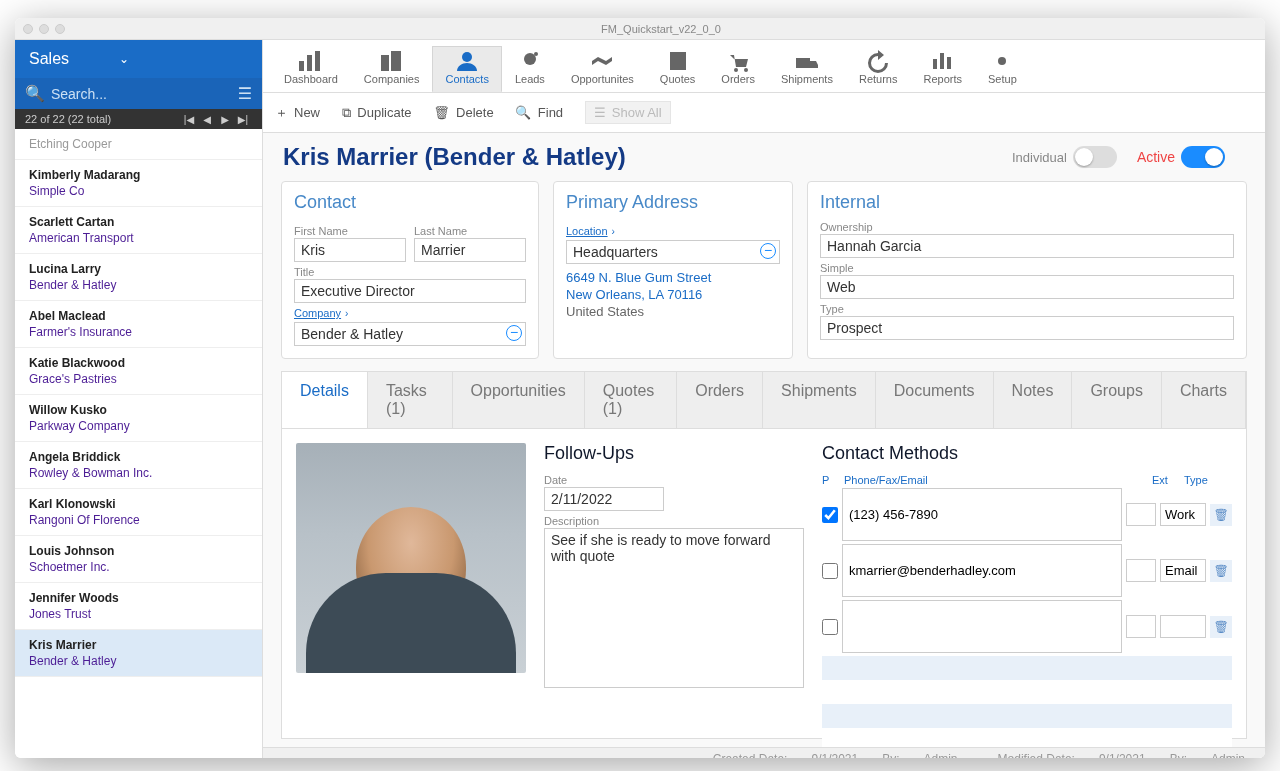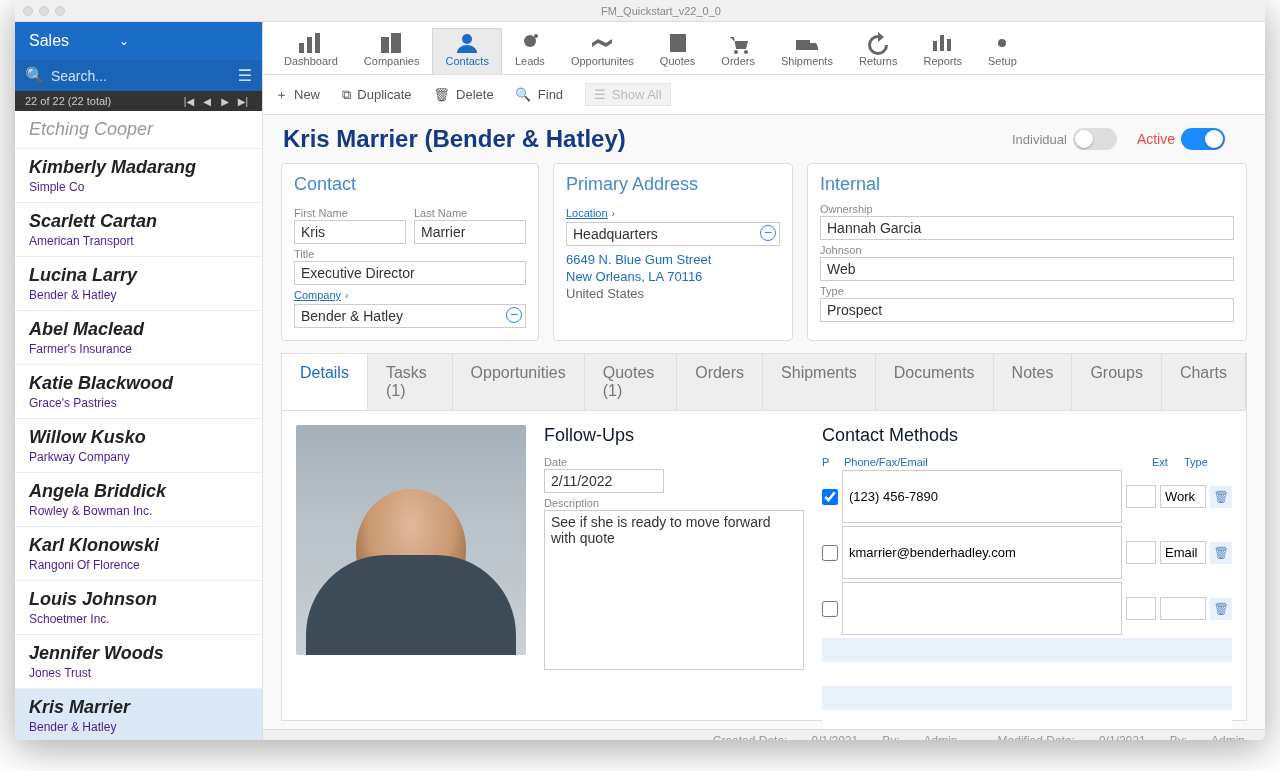--- a/index.html
+++ b/index.html
@@ -1,35 +1,35 @@
 <!DOCTYPE html>
 <html><head>
 <meta charset="utf-8">
 <style>
 * { box-sizing: border-box; margin: 0; padding: 0; font-family: -apple-system, "Helvetica Neue", Arial, sans-serif; }
 body { background: #fff; width: 1280px; height: 771px; overflow: hidden; position: relative; }
-.window { width: 1250px; height: 740px; margin: 0 auto; background: #fff; border-radius: 6px; box-shadow: 0 8px 40px rgba(0,0,0,.35); overflow: hidden; display: flex; flex-direction: column; }
+.window { width: 1250px; height: 740px; margin: 18px auto; background: #fff; border-radius: 6px; box-shadow: 0 8px 40px rgba(0,0,0,.35); overflow: hidden; display: flex; flex-direction: column; }
 .titlebar { height: 22px; background: #f0f0f0; border-bottom: 1px solid #ddd; display:flex; align-items:center; padding:0 8px; font-size:11px; color:#888;}
 .titlebar .dots { display:flex; gap:6px; }
 .titlebar .dot { width:10px; height:10px; border-radius:50%; background:#ddd; border:1px solid #ccc; }
 .titlebar .title { flex:1; text-align:center; }
 .main { flex:1; display:flex; min-height:0; }
 .sidebar { width: 248px; background:#fff; border-right:1px solid #ddd; display:flex; flex-direction:column; }
 .side-top { background:#1a6cc6; color:#fff; padding:10px 14px; display:flex; align-items:center; }
 .side-top .chev { margin-left:50px; font-size:12px; }
 .side-search { background:#1a64b8; padding:6px 10px; display:flex; align-items:center; color:#cde1f4; }
 .side-search input { flex:1; background:transparent; border:none; outline:none; color:#cde1f4; font-size:14px; margin-left:6px;}
 .side-search input::placeholder{color:#cde1f4;}
 .side-search .menu-icon { font-size:16px; }
 .side-nav { background:#333; color:#ccc; padding:4px 10px; display:flex; align-items:center; font-size:11px; }
 .side-nav .count { flex:1; }
 .side-nav .ctrl { width:18px; text-align:center; cursor:pointer; font-size:10px;}
 .side-list { flex:1; overflow:hidden; }
 .side-item { padding:8px 14px; border-bottom:1px solid #eee; cursor:pointer; }
-.side-item .name { font-weight:600; font-size:18px; color:#222;font-style:italic;}
+.side-item .name { font-weight:600; font-size:12px; color:#222;}
 .side-item .company { font-size:12px; color:#4c1d95; margin-top:2px;}
 .side-item.selected { background:#dbe9f7; }
 .side-item.trunc .name { color:#999; font-weight:400;}
 .content { flex:1; display:flex; flex-direction:column; background:#f9f9f9; min-width:0;}
 .toolbar { background:#fff; border-bottom:1px solid #ddd; display:flex; padding:6px 8px 0; }
 .tool { display:flex; flex-direction:column; align-items:center; font-size:11px; color:#666; padding:2px 12px 6px; cursor:pointer; border:1px solid transparent;}
 .tool.active { color:#1a6cc6; background:#eaeaea; border-color:#d5d5d5; border-bottom-color:#eaeaea;}
 .tool svg { width:28px; height:24px; fill:#666; }
 .tool.active svg { fill:#1a6cc6; }
 .actionbar { background:#fff; border-bottom:1px solid #ddd; padding:8px 12px; display:flex; gap:22px; font-size:13px; color:#555;}
@@ -279,21 +279,21 @@
           <div class="address-text">
             <div>6649 N. Blue Gum Street</div>
               <div>New Orleans, LA 70116</div>
               <div class="address-country">United States</div>
           </div>
         </div>
         <div class="card" style="flex:1">
           <h3>Internal</h3>
           <div class="field-label">Ownership</div>
           <input class="field-input" value="Hannah Garcia" style="">
-          <div class="field-label">Johnson</div>
+          <div class="field-label">Simple</div>
           <input class="field-input" value="Web" style="">
           <div class="field-label">Type</div>
           <input class="field-input" value="Prospect" style="">
         </div>
       </div>
       <div class="tabs" id="tabs">
           <div class="tab active">Details</div>
           <div class="tab">Tasks (1)</div>
           <div class="tab">Opportunities</div>
           <div class="tab">Quotes (1)</div>

